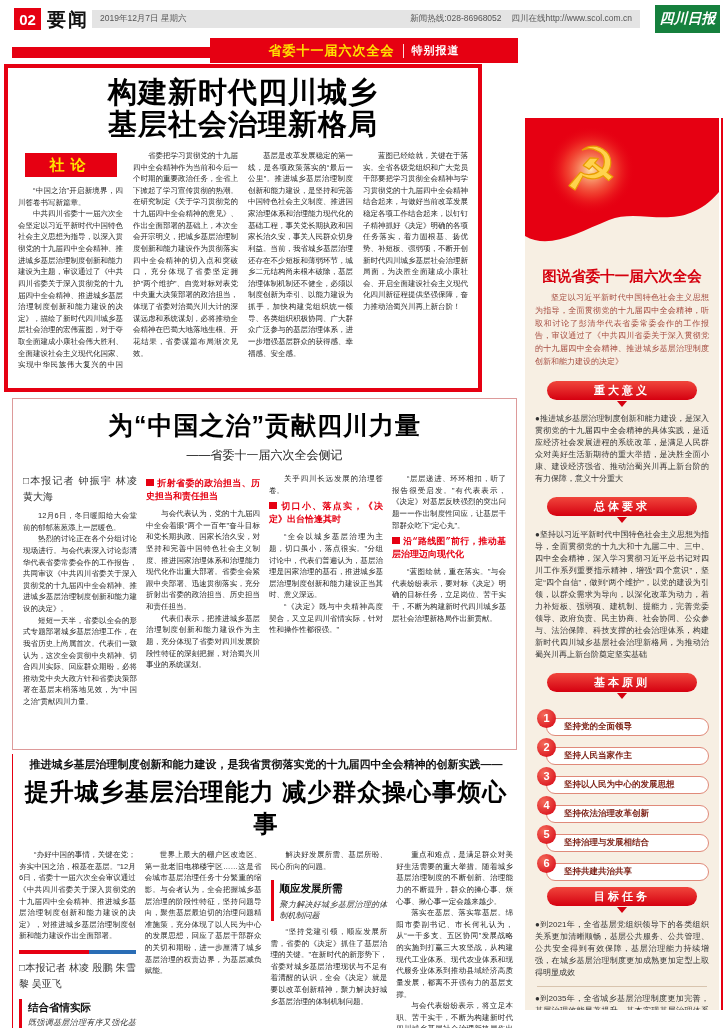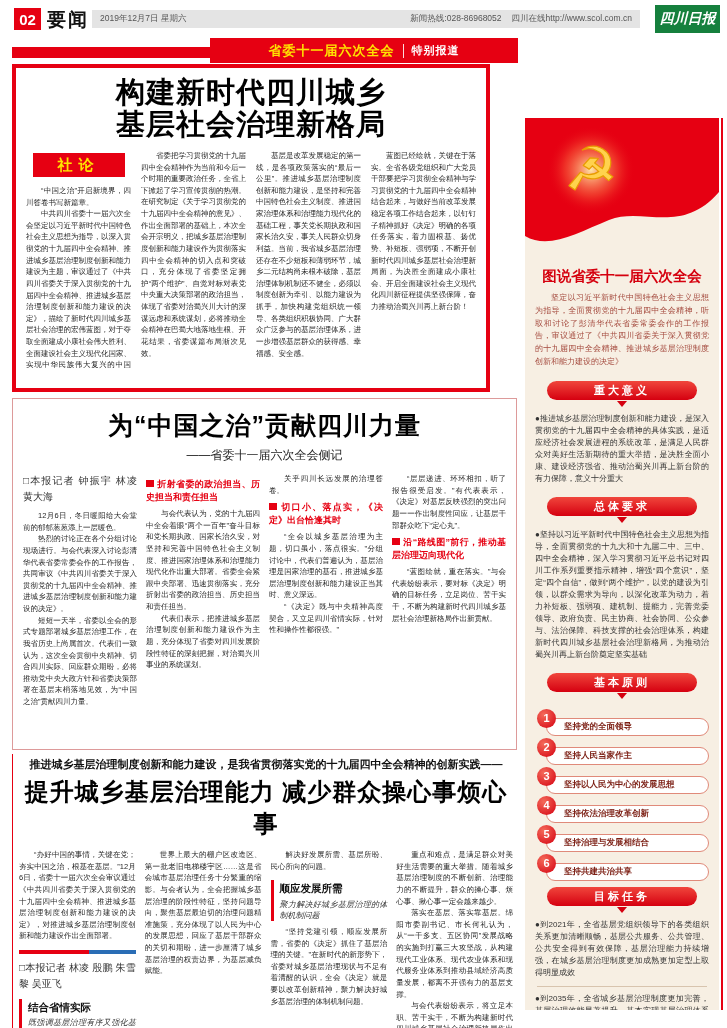--- a/index.html
+++ b/index.html
@@ -20,36 +20,36 @@
     display:flex;align-items:center;justify-content:center;font-size:14px;font-weight:bold;
     font-family:"Liberation Serif","DejaVu Serif",serif;font-style:italic;}
   
   .banner-band{position:absolute;left:12px;top:47px;width:505px;height:11px;background:#e60012;}
   .banner-box{position:absolute;left:210px;top:38px;width:308px;height:25px;background:#e60012;
     display:flex;align-items:center;justify-content:center;gap:8px;}
   .banner-title{color:#ffe400;font-size:13px;font-weight:bold;letter-spacing:1px;}
   .banner-sep{width:1px;height:14px;background:rgba(255,255,255,.85);}
   .banner-tag{color:#fff;font-size:11px;font-weight:bold;letter-spacing:1px;}
   
-  .editorial{position:absolute;left:12px;top:64px;width:478px;height:328px;border:4px solid #e60012;
+  .editorial{position:absolute;left:4px;top:64px;width:478px;height:328px;border:4px solid #e60012;
     box-sizing:border-box;background:#fff;padding:8px 10px 6px;}
   .ed-headline{text-align:center;font-size:29px;font-weight:bold;line-height:1.12;letter-spacing:1px;color:#000;}
   .ed-cols{display:flex;gap:10px;margin-top:9px;height:222px;overflow:hidden;}
   .col{flex:1;font-size:7.5px;line-height:1.55;text-align:justify;color:#262626;}
   p.para{margin:0;text-indent:2em;}
   .ed-label{width:92px;height:24px;background:#e60012;color:#ffe400;font-size:15px;font-weight:bold;
     display:flex;align-items:center;justify-content:center;margin:3px auto 8px;letter-spacing:6px;}
   
   .feature{position:absolute;left:12px;top:398px;width:505px;height:352px;border:1px solid #dd9a9a;
     box-sizing:border-box;background:#fff;padding:10px 10px 4px;}
   .ft-headline{text-align:center;font-size:25px;font-weight:bold;color:#000;letter-spacing:1px;}
   .ft-subtitle{text-align:center;font-size:12px;color:#222;margin-top:5px;}
   .ft-cols{display:flex;gap:9px;margin-top:9px;height:248px;overflow:hidden;}
   .byline{font-size:10px;color:#333;margin:0 0 6px;}
-  .subhead{color:#e60012;font-weight:bold;font-size:9px;line-height:1.45;margin:5px 0 4px;}
+  .subhead{color:#e60012;font-weight:bold;font-size:9px;line-height:1.45;margin:5px 0 4px;font-family:Liberation Mono, monospace;}
   .sq{display:inline-block;width:8px;height:7px;background:#e60012;margin-right:3px;}
   
   .bottom{position:absolute;left:12px;top:754px;width:505px;height:274px;box-sizing:border-box;
     border-left:1px solid #e60012;padding:3px 4px 0 6px;background:#fff;}
   .bt-kicker{text-align:center;font-size:11px;font-weight:bold;color:#111;}
   .bt-headline{text-align:center;font-size:24px;font-weight:bold;color:#000;margin-top:4px;letter-spacing:1px;}
   .bt-cols{display:flex;gap:9px;margin-top:9px;height:198px;overflow:hidden;}
   .divider{display:flex;height:4px;margin:8px 0 6px;}
   .divider .red{flex:6;background:#e60012;}
   .divider .blue{flex:4;background:#2a6db5;}

